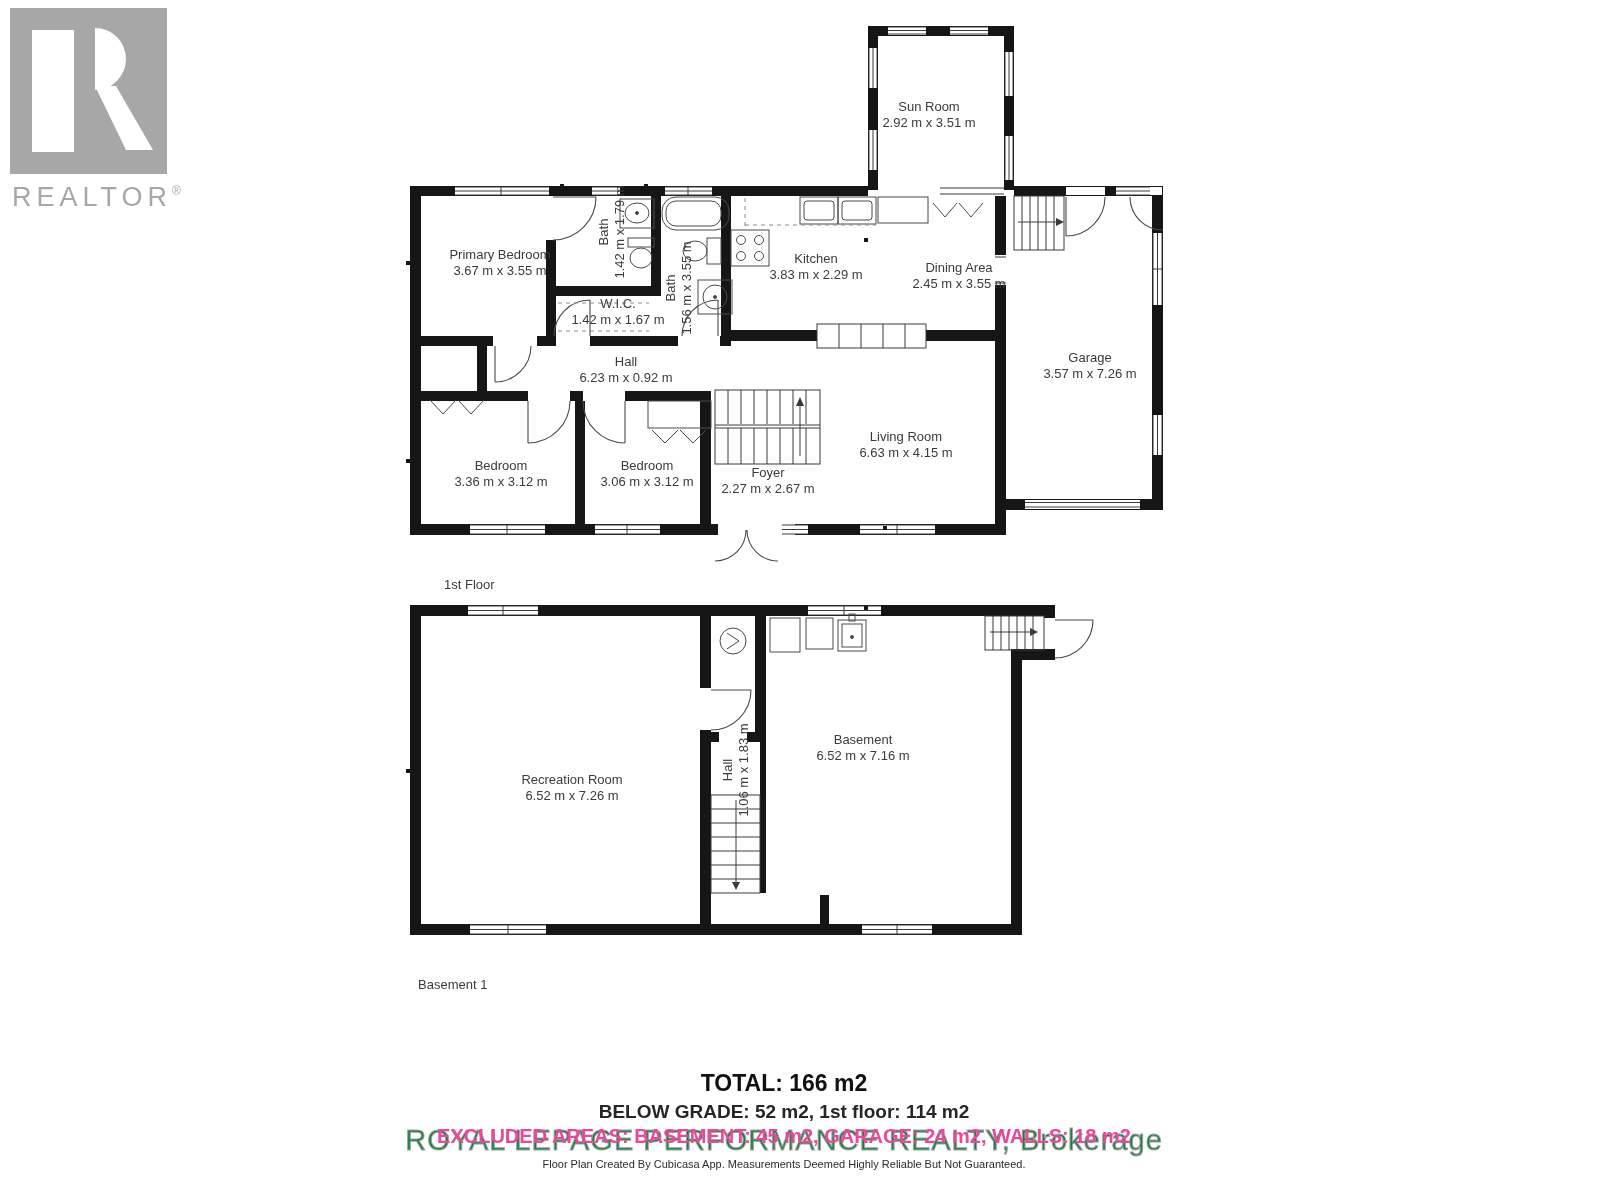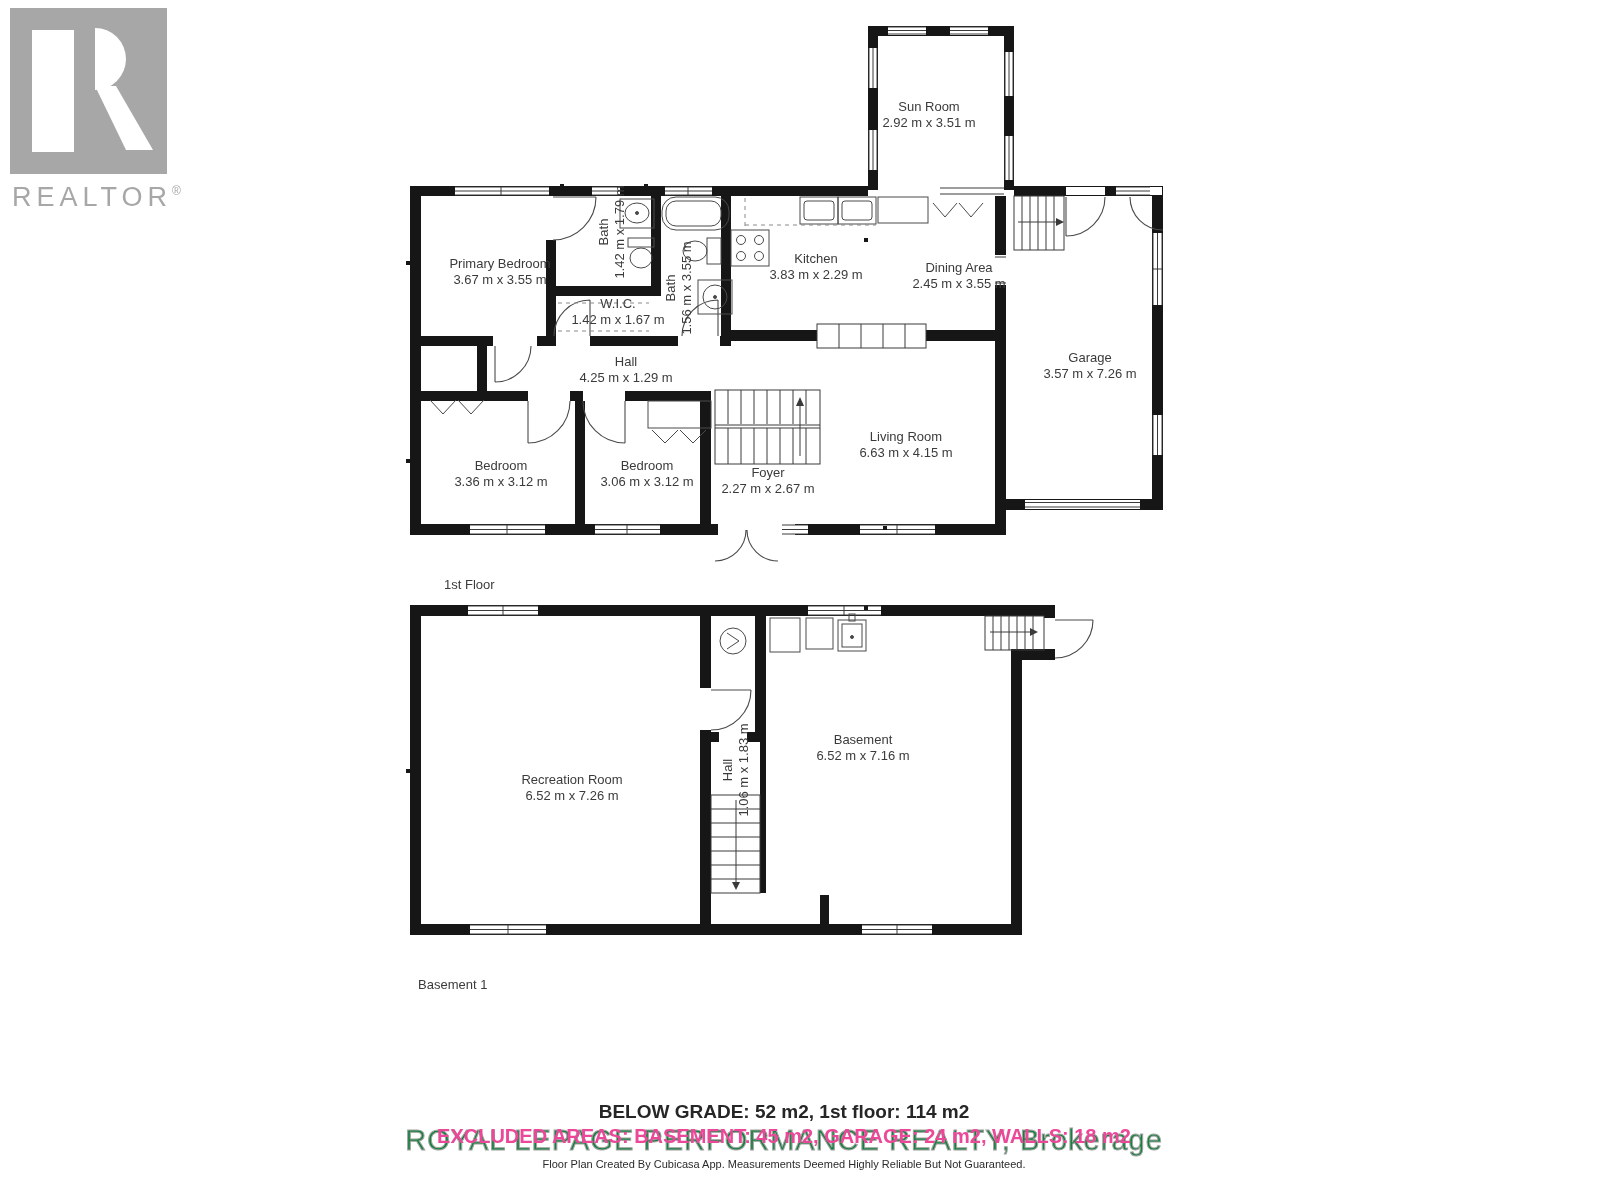--- a/index.html
+++ b/index.html
@@ -244,21 +244,21 @@
         <rect x="864" y="606" width="4" height="4"></rect>
   </g>
 </svg>
 
 <div class="brand-text"><span>REALTOR</span><span class="reg">®</span></div>
 
 <div class="room-label" style="left:929px;top:115px;">
   <div>Sun Room</div>
   <div>2.92 m x 3.51 m</div>
 </div>
-<div class="room-label" style="left:500px;top:272px;">
+<div class="room-label" style="left:500px;top:263px;">
   <div>Primary Bedroom</div>
   <div>3.67 m x 3.55 m</div>
 </div>
 <div class="room-label vertical" style="left:612px;top:232px;">
   <div>Bath</div>
   <div>1.42 m x 1.79 m</div>
 </div>
 <div class="room-label" style="left:618px;top:312px;">
   <div>W.I.C.</div>
   <div>1.42 m x 1.67 m</div>
@@ -274,21 +274,21 @@
 <div class="room-label" style="left:959px;top:276px;">
   <div>Dining Area</div>
   <div>2.45 m x 3.55 m</div>
 </div>
 <div class="room-label" style="left:1090px;top:366px;">
   <div>Garage</div>
   <div>3.57 m x 7.26 m</div>
 </div>
 <div class="room-label" style="left:626px;top:370px;">
   <div>Hall</div>
-  <div>4.25 m x 1.29 m</div>
+  <div>6.23 m x 0.92 m</div>
 </div>
 <div class="room-label" style="left:501px;top:474px;">
   <div>Bedroom</div>
   <div>3.36 m x 3.12 m</div>
 </div>
 <div class="room-label" style="left:647px;top:474px;">
   <div>Bedroom</div>
   <div>3.06 m x 3.12 m</div>
 </div>
 <div class="room-label" style="left:768px;top:481px;">
@@ -309,17 +309,18 @@
   <div>Hall</div>
   <div>1.06 m x 1.83 m</div>
 </div>
 <div class="room-label" style="left:863px;top:748px;">
   <div>Basement</div>
   <div>6.52 m x 7.16 m</div>
 </div>
 <div class="caption" style="left:418px;top:977px;">Basement 1</div>
 
 <div class="summary-line watermark">ROYAL LEPAGE PERFORMANCE REALTY, Brokerage</div>
+<div class="summary-line sum-total">TOTAL: 166 m2</div>
 <div class="summary-line sum-grades">BELOW GRADE: 52 m2, 1st floor: 114 m2</div>
 <div class="summary-line sum-excluded">EXCLUDED AREAS: BASEMENT: 45 m2, GARAGE: 24 m2, WALLS: 18 m2</div>
 <div class="summary-line disclaimer">Floor Plan Created By Cubicasa App. Measurements Deemed Highly Reliable But Not Guaranteed.</div>
 
 </div>
 
 </body></html>

